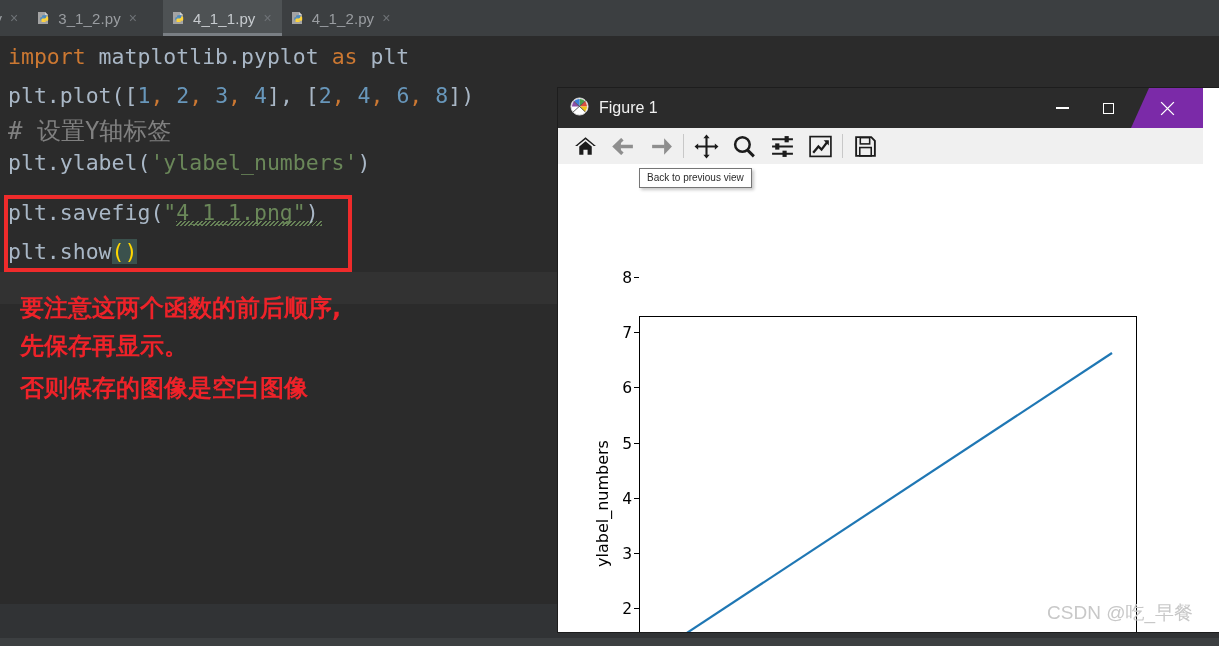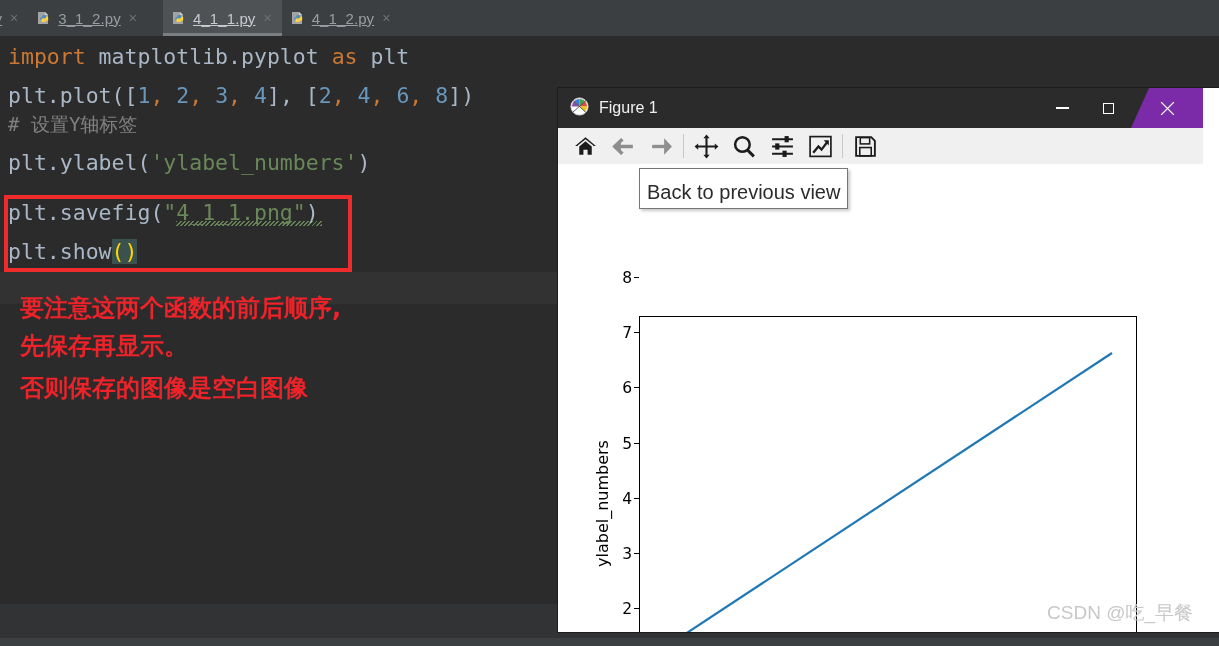--- a/index.html
+++ b/index.html
@@ -38,21 +38,21 @@
     position: relative;
     color: #9a9da1;
     font-size: 15px;
     white-space: nowrap;
   }
   .tab.active { background: #4e5254; color: #c7cbcf; margin-left: 16px; }
   .tab.active::after {
     content: ""; position: absolute; left: 0; right: 0; bottom: 0;
     height: 3px; background: #7a7f84;
   }
-  .tab .tab-label { letter-spacing: .1px; text-decoration: underline; }
+  .tab .tab-label { letter-spacing: .1px; }
   .tab .tab-close {
     color: #6f7377; font-size: 14px; line-height: 1;
     padding-left: 2px; cursor: pointer;
   }
   .pyicon {
     width: 16px; height: 16px; display: block; flex: none;
   }
 
   
   .editor {
@@ -150,22 +150,22 @@
   .figcanvas {
     position: absolute; left: 0; top: 76px; width: 645px; height: 468px;
     background: #ffffff; overflow: hidden;
   }
 
   
   .tooltip {
     position: absolute; left: 81px; top: 80px;
     background: #ffffff;
     border: 1px solid #767676;
-    padding: 12px 7px 4px 7px;
-    font-size: 20px; color: #2b2b2b;
+    padding: 3px 7px 4px 7px;
+    font-size: 10px; color: #2b2b2b;
     font-family: "Liberation Sans", sans-serif;
     box-shadow: 2px 2px 3px rgba(0,0,0,.22);
     white-space: nowrap;
     z-index: 20;
   }
 
   
   .plotarea {
     position: absolute; left: 81px; top: 152px;
     width: 498px; height: 369px;
@@ -253,21 +253,21 @@
     </div>
   </div>
 
   <div class="editor">
     <div class="cur-line-hl"></div>
 
     <div class="codeline" style="top:10px"><span class="kw">import</span><span> matplotlib.pyplot </span><span class="kw">as</span><span> plt</span></div>
 
     <div class="codeline" style="top:49px"><span>plt.plot([</span><span class="num">1</span><span class="comma">, </span><span class="num">2</span><span class="comma">, </span><span class="num">3</span><span class="comma">, </span><span class="num">4</span><span>], [</span><span class="num">2</span><span class="comma">, </span><span class="num">4</span><span class="comma">, </span><span class="num">6</span><span class="comma">, </span><span class="num">8</span><span>])</span></div>
 
-    <div class="codeline cmt" style="top:77px; font-size:19px"># 设置Y轴标签</div>
+    <div class="codeline cmt" style="top:84px; font-size:24px"># 设置Y轴标签</div>
 
     <div class="codeline" style="top:116px"><span>plt.ylabel(</span><span class="str">'ylabel_numbers'</span><span>)</span></div>
     <div class="squiggle"></div>
 
     <div class="codeline" style="top:166px"><span>plt.savefig(</span><span class="str">"4_1_1.png"</span><span>)</span></div>
 
     <div class="codeline" style="top:205px"><span>plt.show</span><span class="brace-hl">()</span></div>
   </div>
 
   <div class="redbox"></div>

